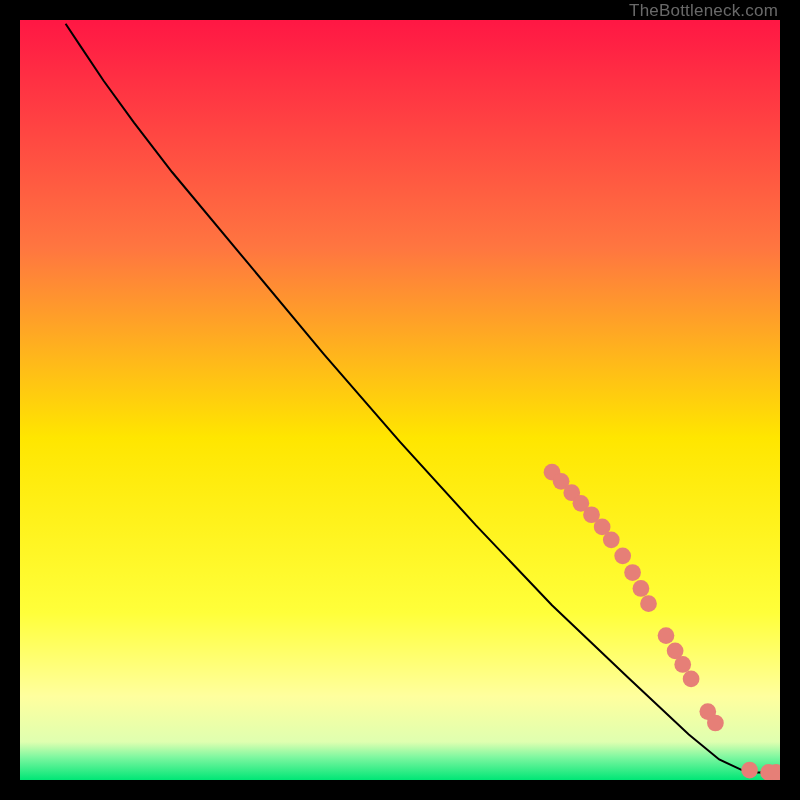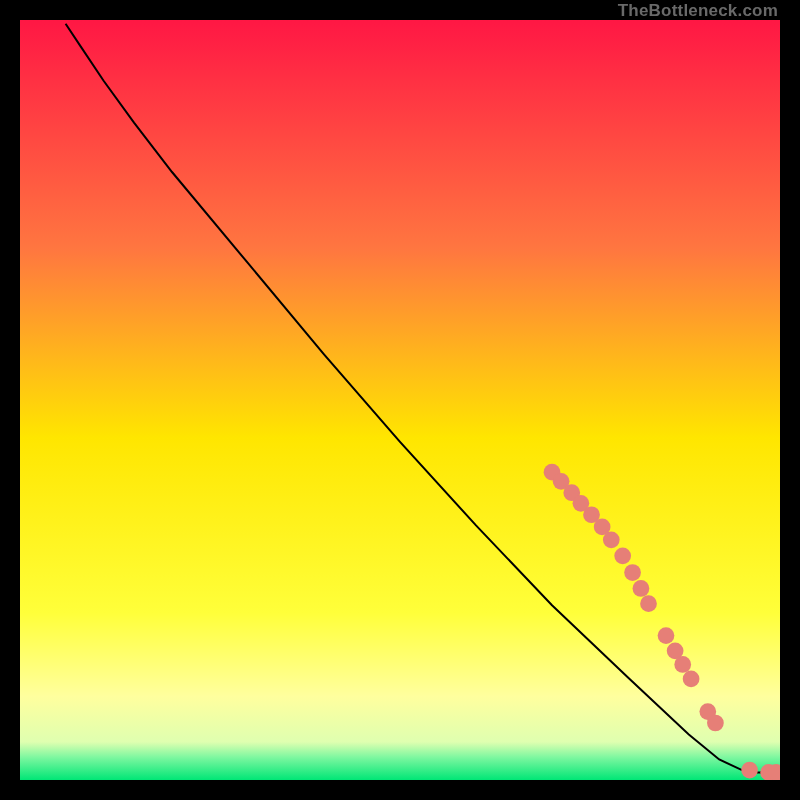--- a/index.html
+++ b/index.html
@@ -19,21 +19,21 @@
   }
   svg {
     display: block;
   }
   .watermark {
     position: absolute;
     top: 1px;
     right: 22px;
     font-family: Arial, Helvetica, sans-serif;
     font-size: 17px;
-    font-weight: 700;
+    font-weight: 400;
     color: #696969;
     letter-spacing: 0.2px;
   }
 </style>
 </head>
 <body>
 
 <div class="chart-container">
   <svg id="chart-svg" width="760" height="760" viewBox="0 0 760 760">
     <defs>

